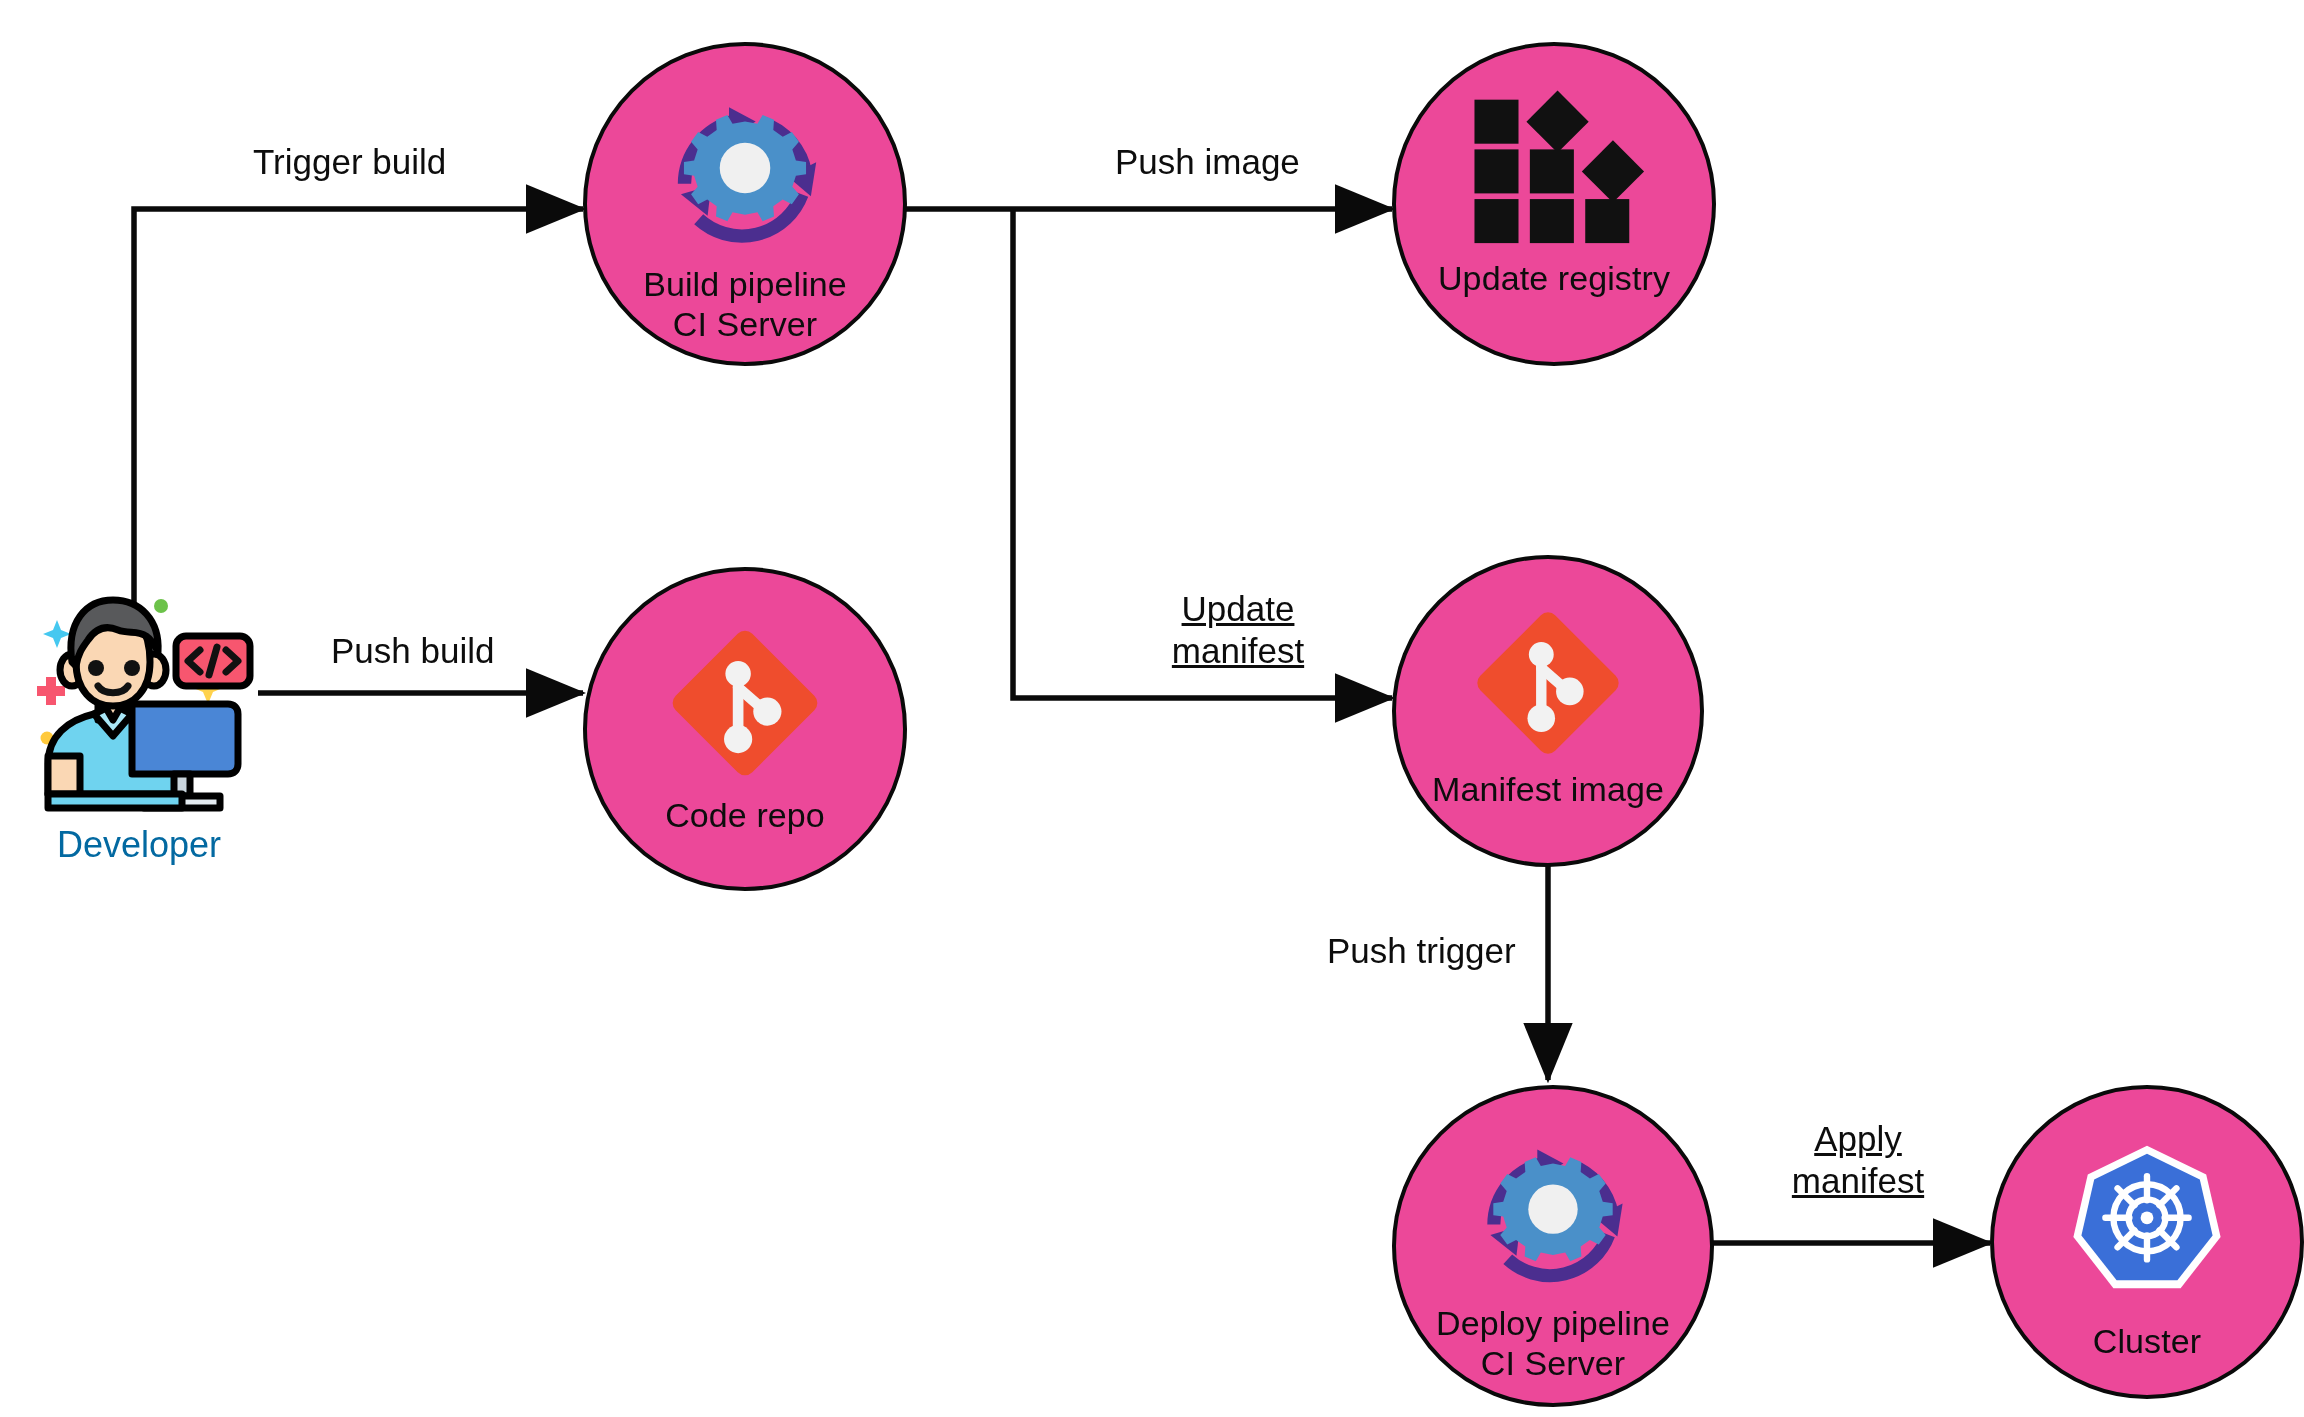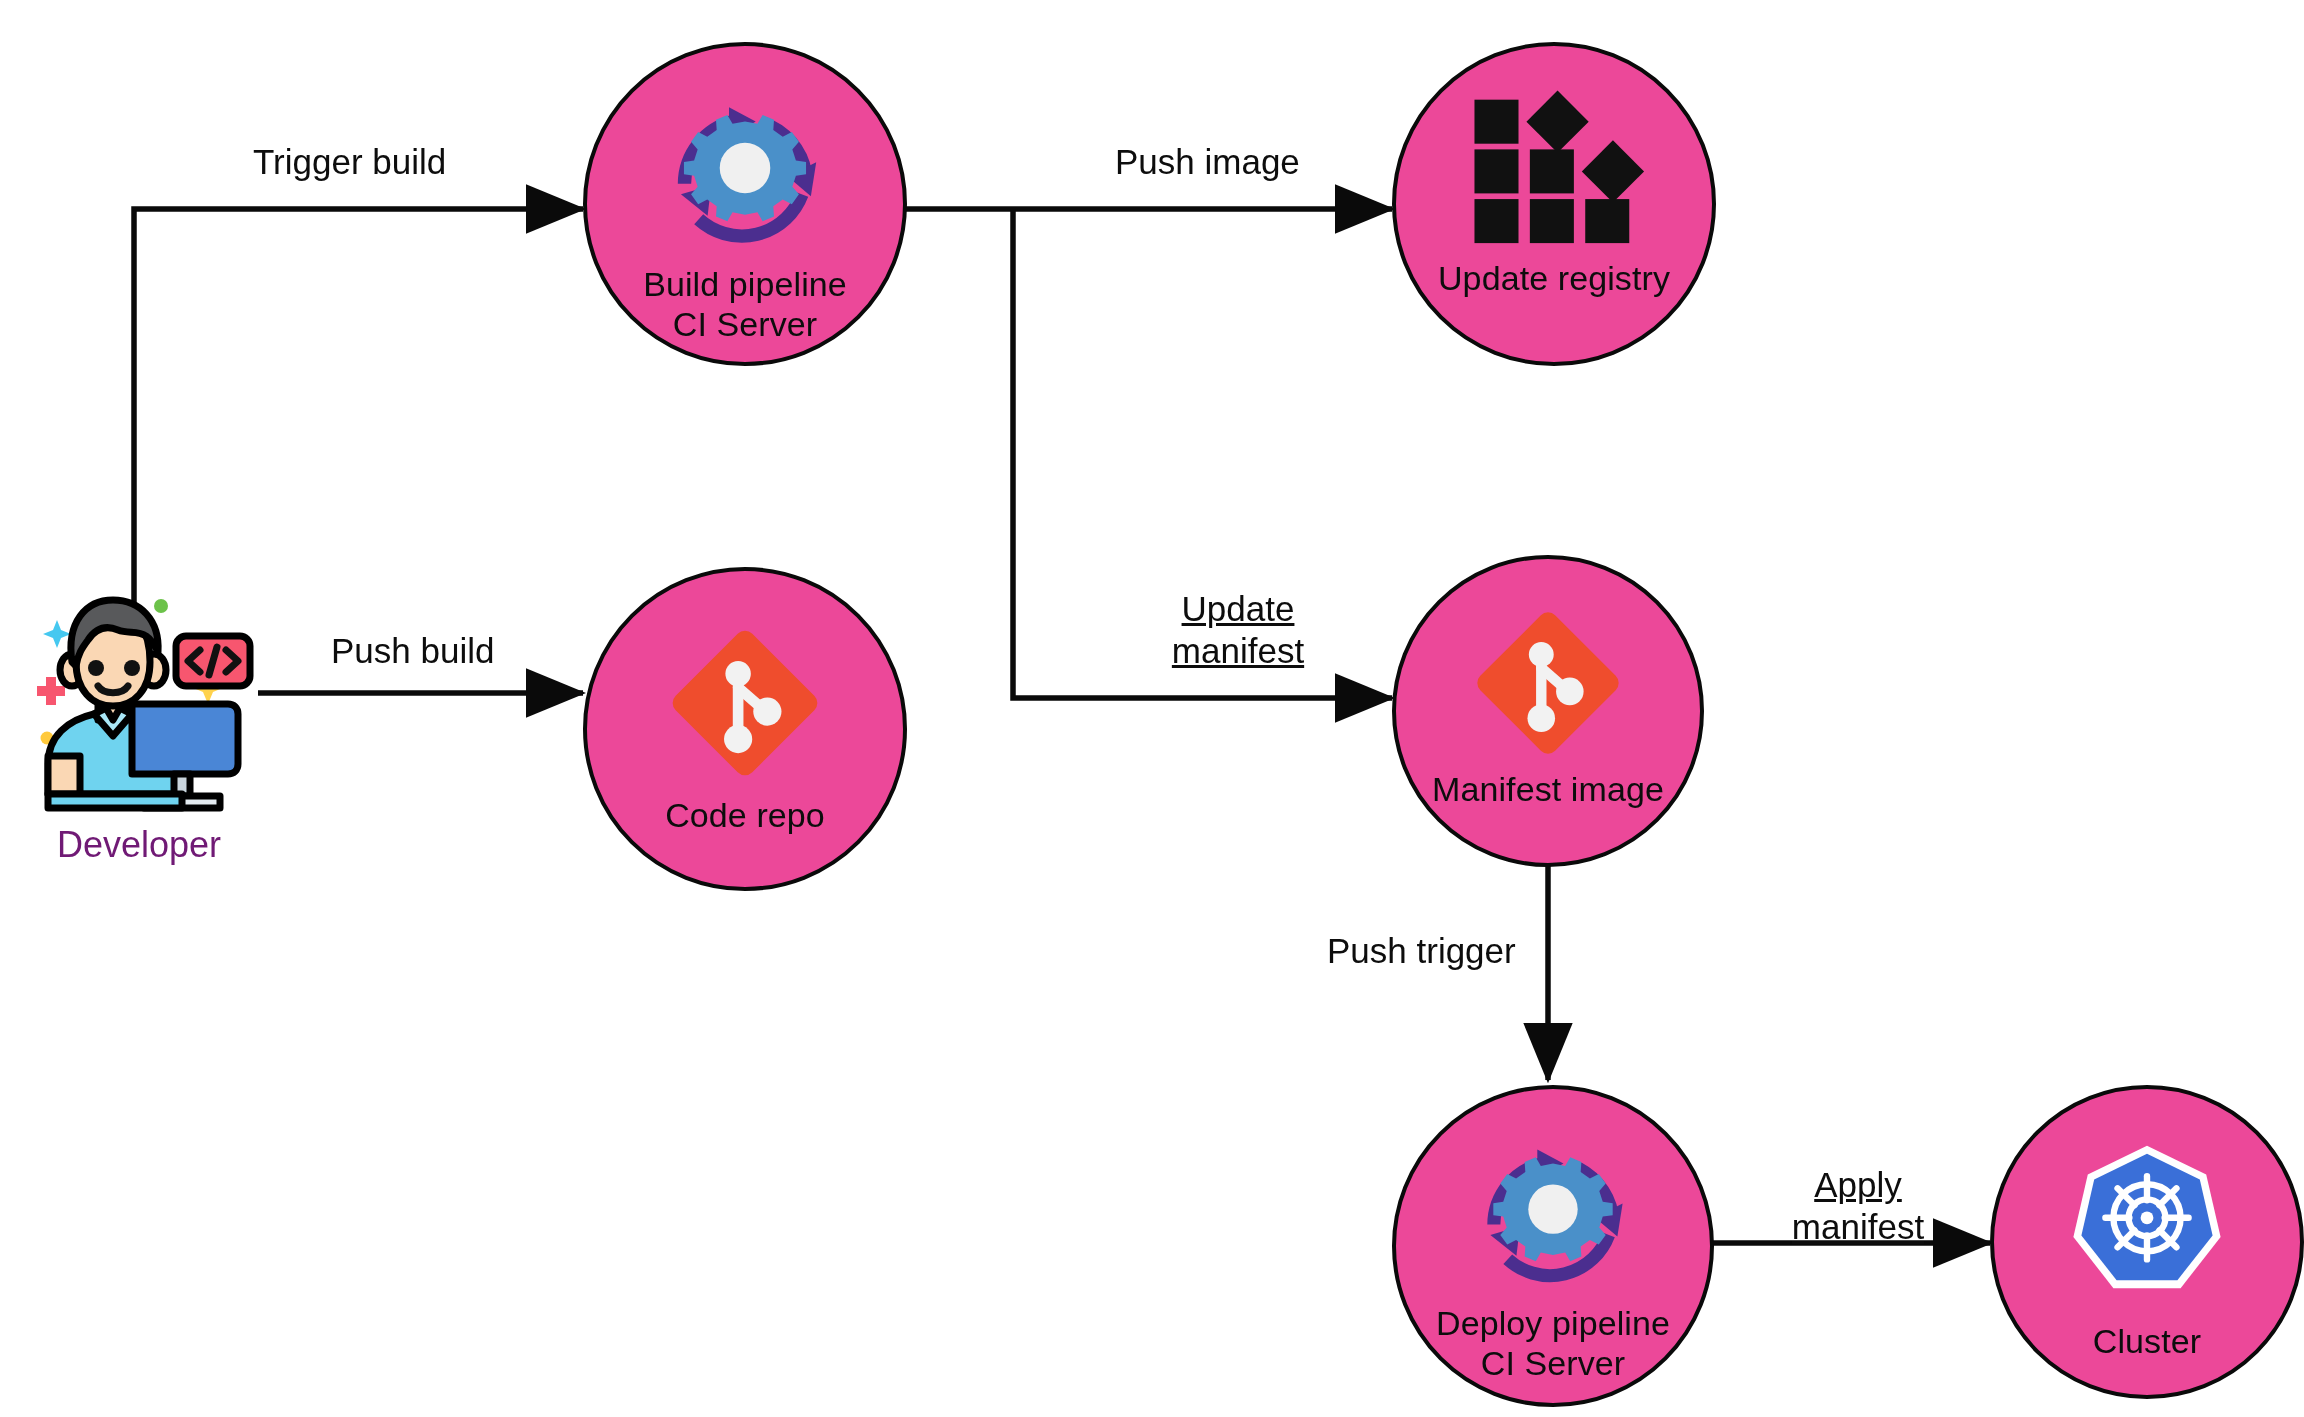--- a/index.html
+++ b/index.html
@@ -62,21 +62,21 @@
 
   
   .actor {
     position: absolute;
     display: flex;
     flex-direction: column;
     align-items: center;
   }
   .actor-label {
     font-size: 36px;
-    color: #701a75;
+    color: #0369a1;
     text-align: center;
     margin-top: 6px;
     font-family: "Liberation Sans", sans-serif;
   }
   svg { display: block; overflow: visible; }
 </style>
 </head>
 <body>
 
 <svg id="canvas" viewBox="0 0 2304 1417" width="2304" height="1417" aria-hidden="true">
@@ -115,21 +115,21 @@
 
 <div class="edge-label" style="left:1115px; top:141px;">Push image</div>
 
 <div class="edge-label" style="left:331px; top:630px;">Push build</div>
 
 <div class="edge-label center" style="left:1128px; top:588px; width:220px;">Update
 manifest</div>
 
 <div class="edge-label" style="left:1327px; top:930px;">Push trigger</div>
 
-<div class="edge-label center" style="left:1748px; top:1164px; width:220px;">Apply
+<div class="edge-label center" style="left:1748px; top:1118px; width:220px;">Apply
 manifest</div>
 
 <div class="node" style="left:583px; top:42px; width:324px; height:324px; padding-top:38px;">
   <span class="glyph">
     <svg width="190" height="178" viewBox="0 0 100 100">
 
       <g fill="none" stroke="#4b2e8f" stroke-width="7.5" stroke-linecap="butt">
         <path d="M16,56 A36,36 0 0 1 44,21"></path>
         <path d="M60,22 A36,36 0 0 1 84,50"></path>
         <path d="M82,62 A36,36 0 0 1 24,76"></path>

